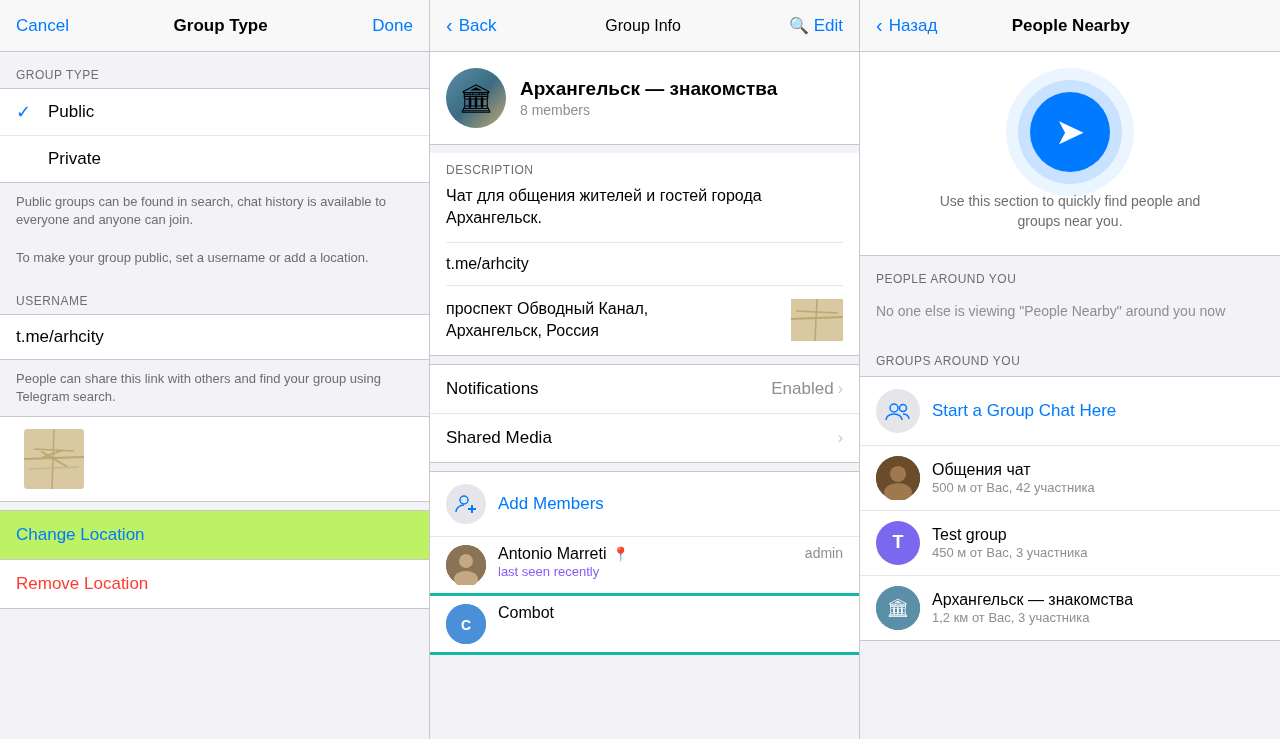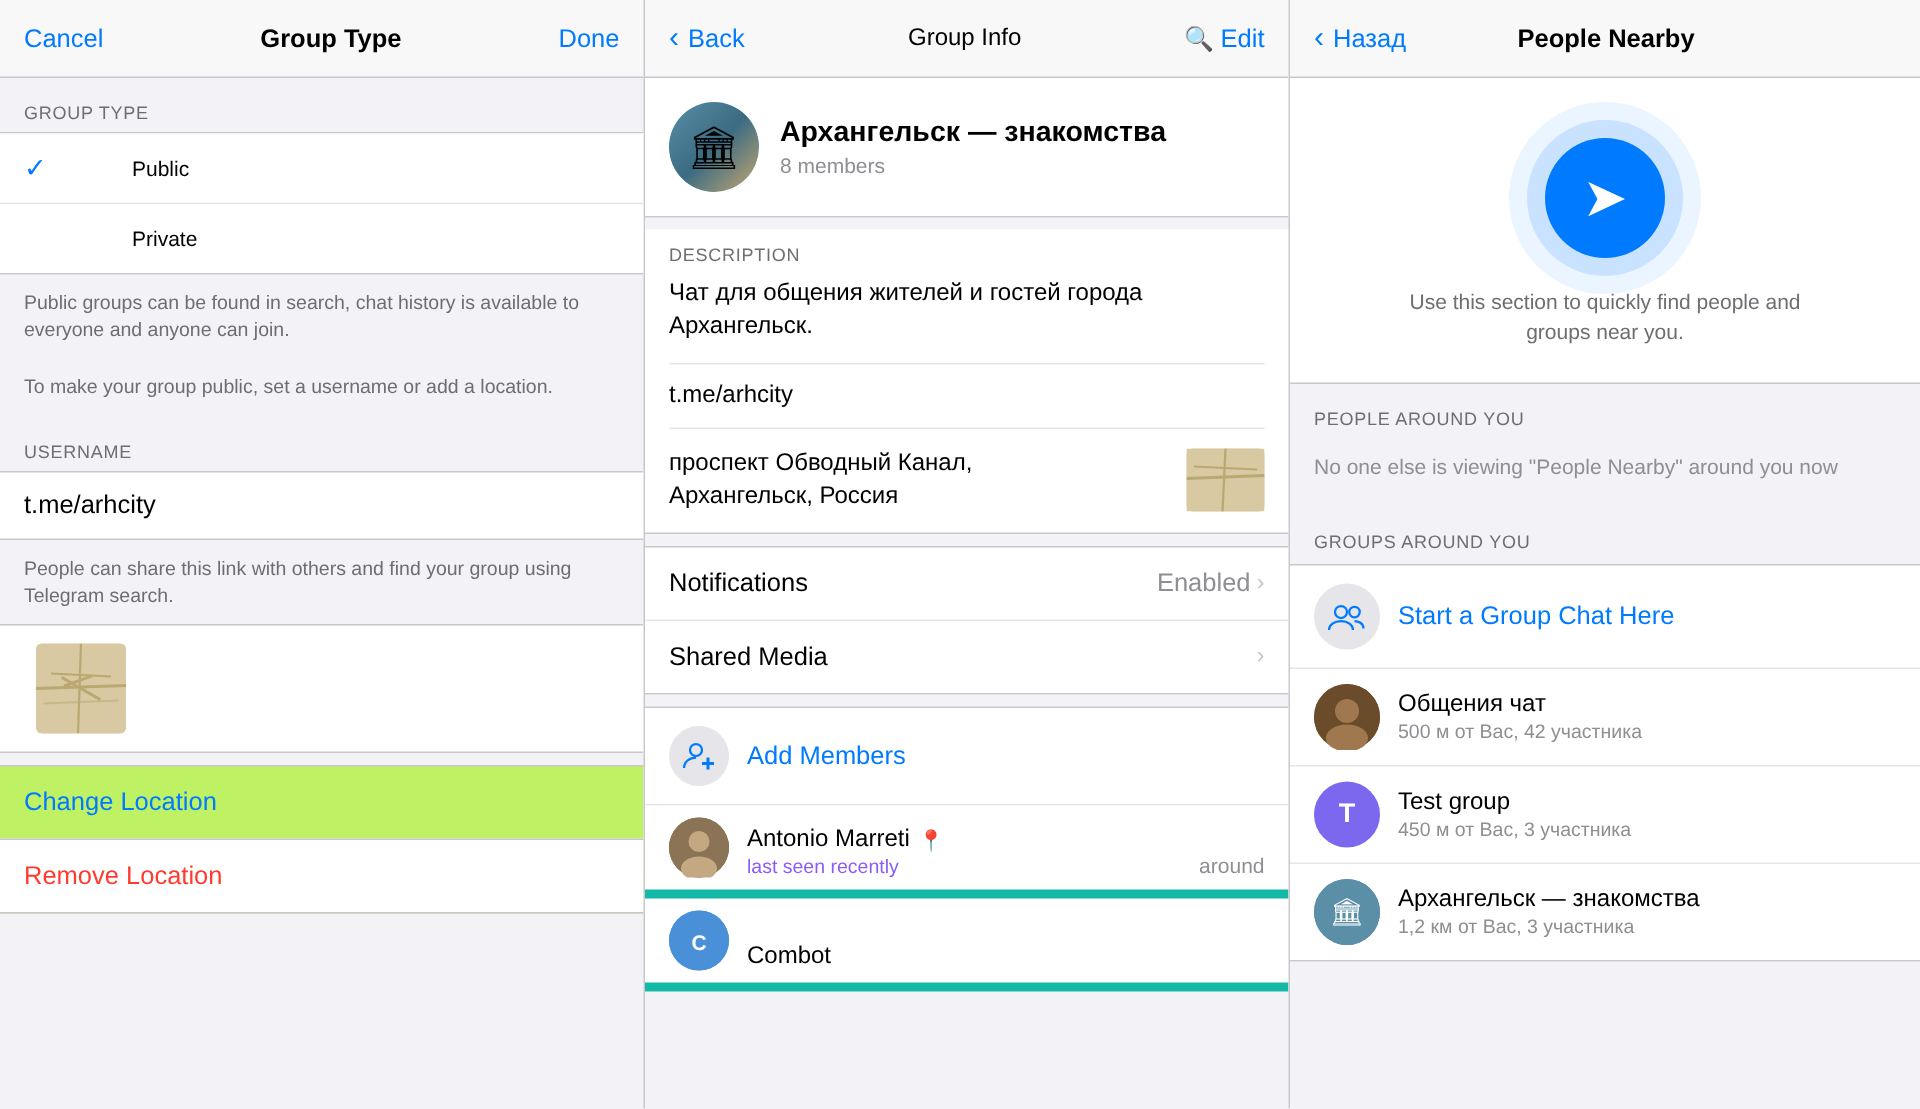--- a/index.html
+++ b/index.html
@@ -74,23 +74,22 @@
       border-bottom: none;
     }
 
     .list-item .check-icon {
       color: #007aff;
       font-size: 18px;
       margin-right: 12px;
       width: 20px;
     }
     .list-item .item-label {
-      font-size: 14px;
-      color: #000;
-      margin-left: 40px;
+      font-size: 17px;
+      color: #000;
     }
 
     .info-text {
       font-size: 13px;
       color: #6d6d72;
       padding: 10px 16px;
       line-height: 1.4;
     }
 
     .input-group {
@@ -338,24 +337,24 @@
       justify-content: center;
       color: #007aff;
       font-size: 22px;
     }
     .add-members-label {
       font-size: 17px;
       color: #007aff;
     }
     .member-row {
       display: flex;
-      align-items: flex-end;
+      align-items: flex-start;
       padding: 8px 16px;
       gap: 12px;
-      border-bottom: 6px solid #14b8a6;
+      border-bottom: 3px solid #14b8a6;
     }
     .member-avatar {
       width: 40px;
       height: 40px;
       border-radius: 50%;
       flex-shrink: 0;
     }
     .member-avatar-1 {
       background: linear-gradient(135deg, #8b6b4a, #5a3e28);
     }
@@ -644,21 +643,21 @@
           <ellipse cx="20" cy="34" rx="12" ry="8" fill="#c4a882"></ellipse>
         </svg>
       </div>
       <div class="member-info">
         <div class="member-name">
           <span>Antonio Marreti</span>
           <span class="pin-icon">📍</span>
         </div>
         <div class="member-status">last seen recently</div>
       </div>
-      <span class="member-role">around</span>
+      <span class="member-role">admin</span>
     </div>
     <div class="member-row">
       <div class="member-avatar" style="background:#4a90d9;display:flex;align-items:center;justify-content:center;">
         <svg width="40" height="40" viewBox="0 0 40 40">
           <rect width="40" height="40" rx="20" fill="#4a90d9"></rect>
           <text x="20" y="26" text-anchor="middle" font-size="14" fill="white" font-weight="bold">C</text>
         </svg>
       </div>
       <div class="member-info">
         <div class="member-name">Combot</div>

